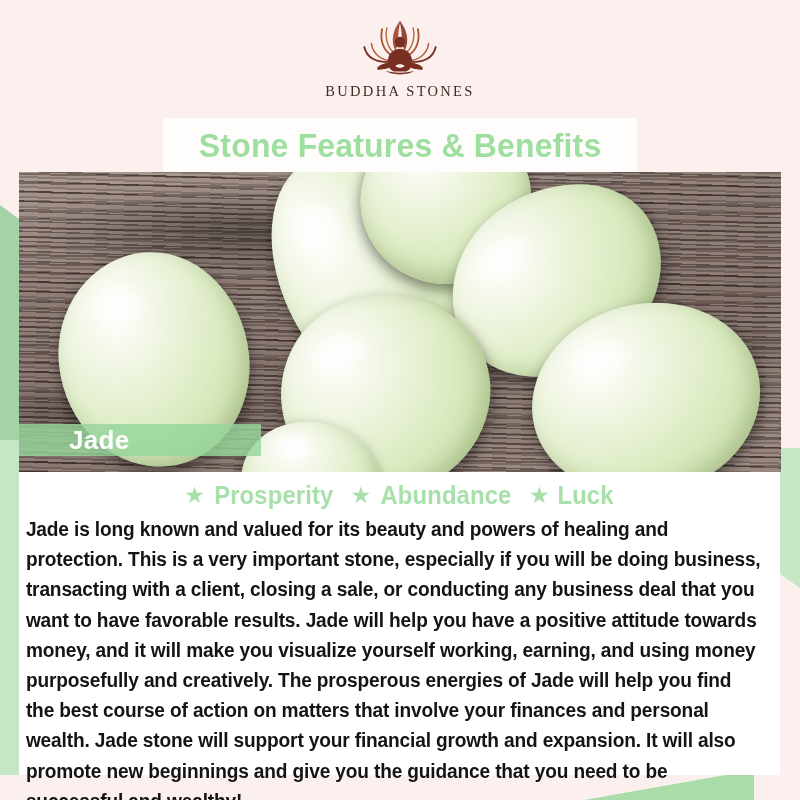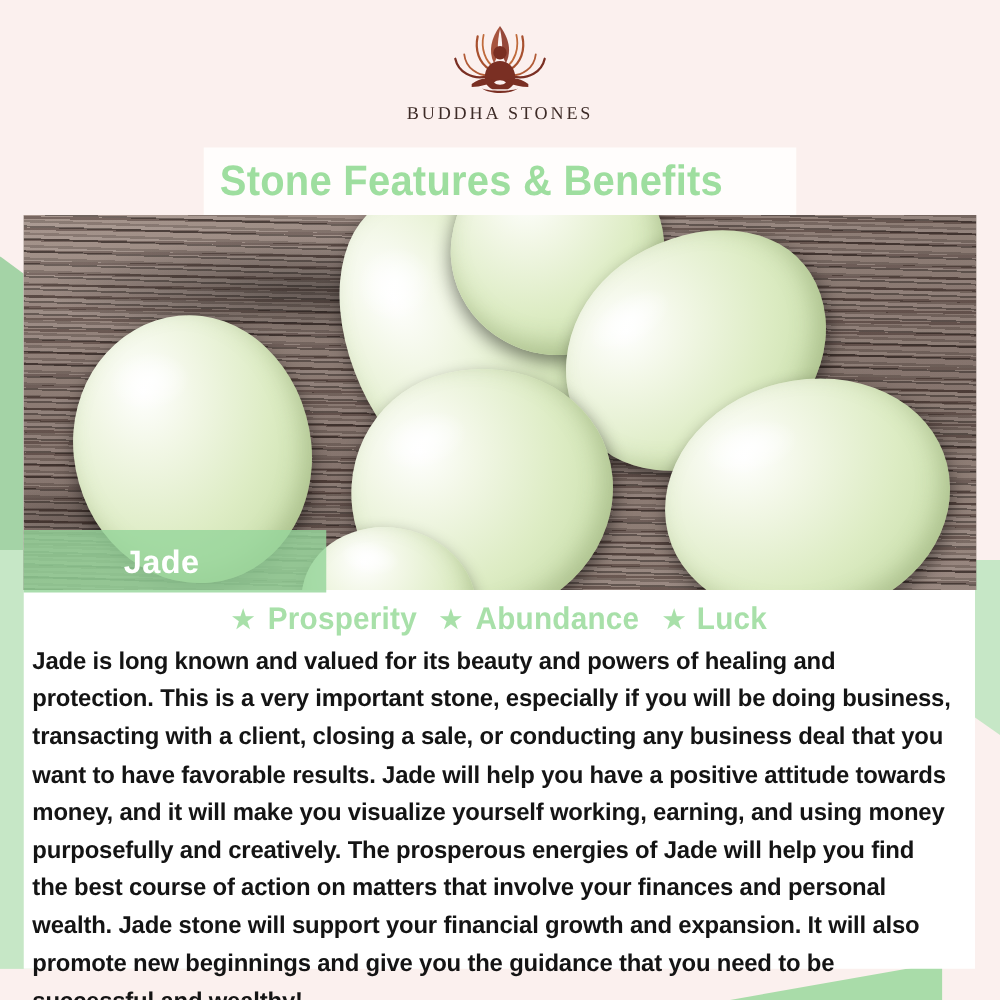--- a/index.html
+++ b/index.html
@@ -98,21 +98,21 @@
   .title-banner {
     position: absolute;
     left: 163px;
     top: 118px;
     width: 474px;
     height: 54px;
     background: #fffdfc;
     z-index: 5;
     display: flex;
     align-items: center;
-    justify-content: flex-start;
+    justify-content: center;
   }
   .title-text {
     font-family: "Liberation Sans Narrow", "Liberation Sans", sans-serif;
     font-weight: bold;
     font-size: 34px;
     color: #9ede9f;
     letter-spacing: 0.2px;
     transform: scaleX(0.94);
     white-space: nowrap;
   }
@@ -168,26 +168,26 @@
     border-radius: 50%;
     background: radial-gradient(ellipse at center, rgba(255,255,255,0.92), rgba(255,255,255,0) 70%);
   }
 
   
   .jade-label {
     position: absolute;
     left: 19px;
     top: 424px;
     width: 242px;
-    height: 50px;
+    height: 32px;
     background: rgba(150, 214, 155, 0.82);
     z-index: 6;
     display: flex;
     align-items: center;
-    padding-left: 80px;
+    padding-left: 50px;
   }
   .jade-label-text {
     font-family: "Liberation Sans Narrow", "Liberation Sans", sans-serif;
     font-weight: bold;
     font-size: 26px;
     color: #ffffff;
     letter-spacing: 0.3px;
   }
 
   

